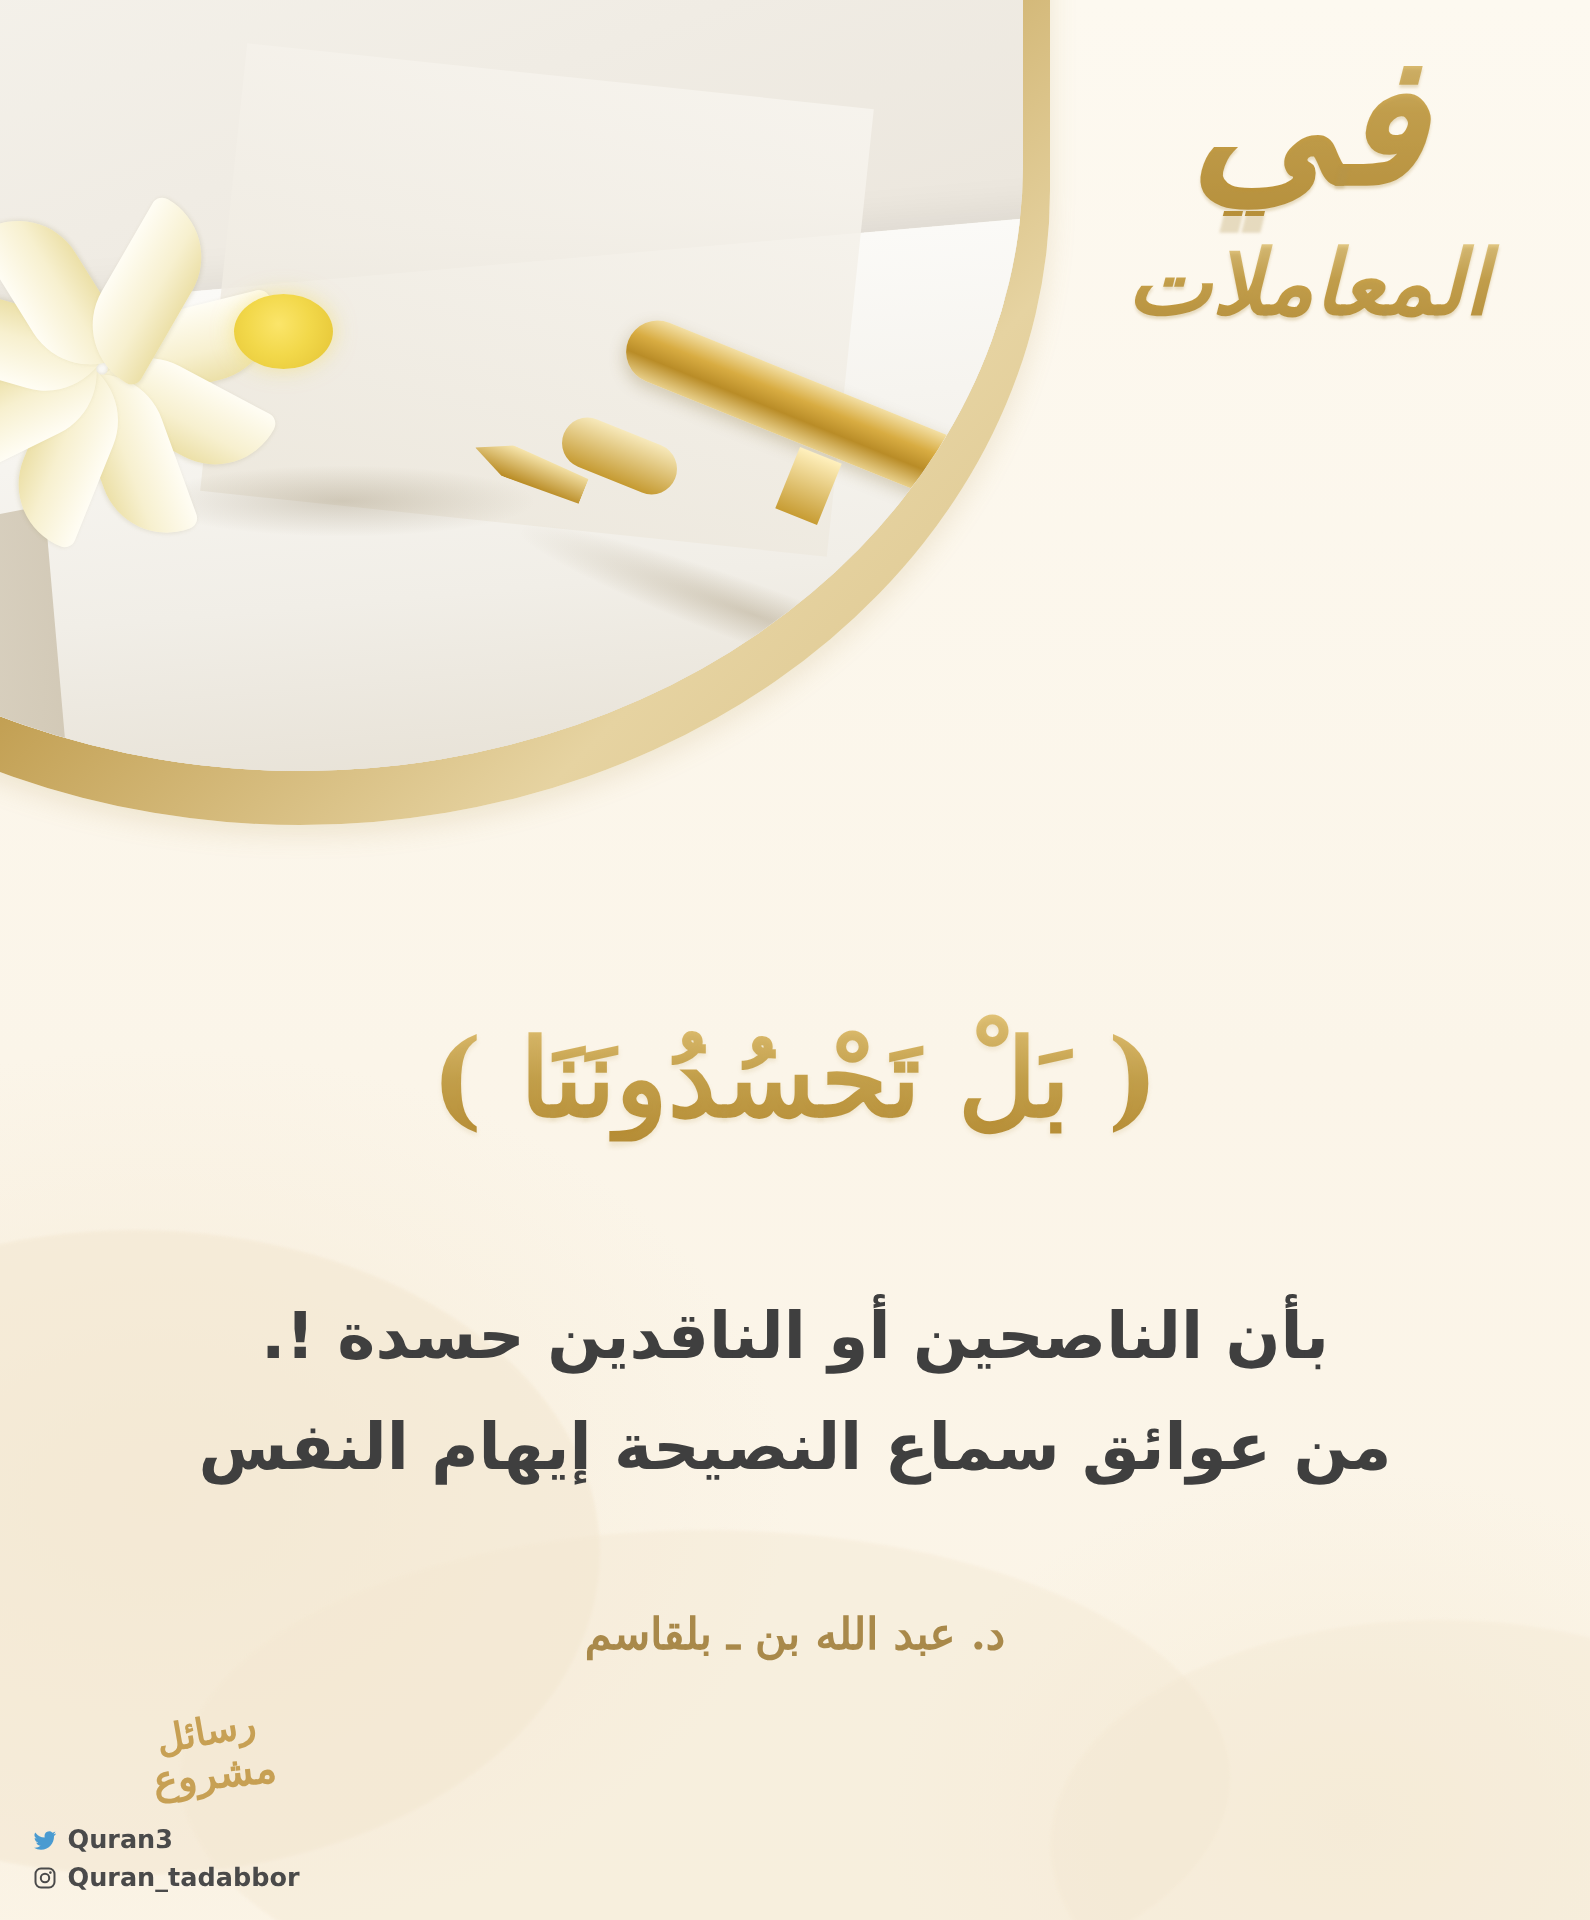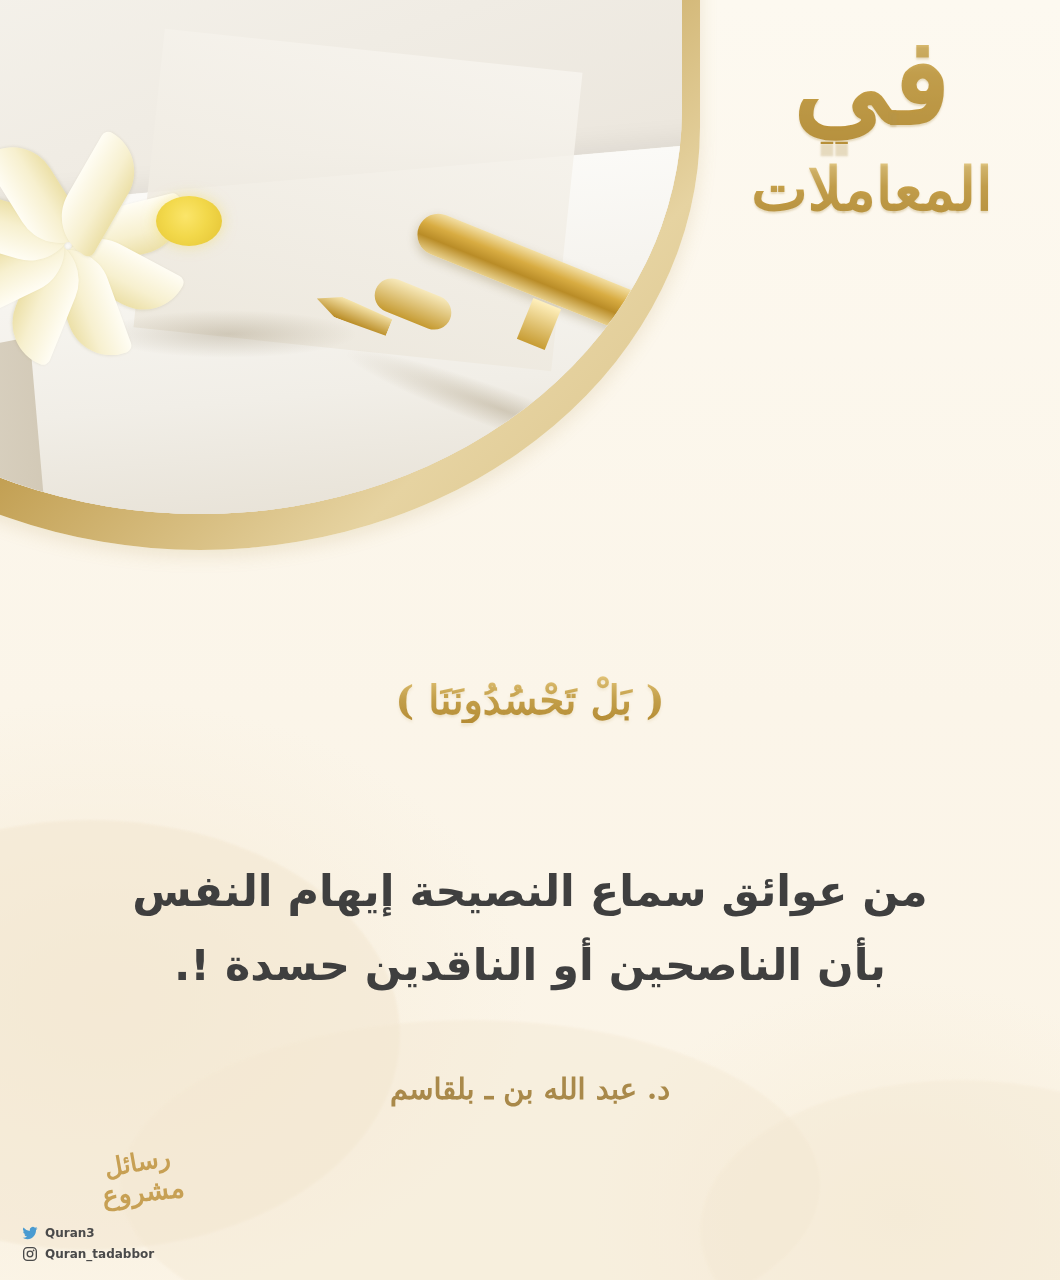--- a/index.html
+++ b/index.html
@@ -178,20 +178,21 @@
   
   #heading {
     position: absolute;
     right: 28px;
     top: 18px;
     width: 320px;
     text-align: center;
     line-height: 1.05;
     color: #c9a34e;
     text-shadow: 0 2px 2px rgba(180,150,80,.30);
+    font-style: italic;
   }
   #heading .line1 {
     font-family: "DejaVu Serif", serif;
     font-size: 120px;
     font-weight: 700;
     display: block;
     letter-spacing: -2px;
     background: linear-gradient(180deg,#e7cf8f 0%, #c7a14a 45%, #b88f36 100%);
     -webkit-background-clip: text;
     background-clip: text;
@@ -209,21 +210,21 @@
     color: transparent;
   }
 
   
   #verse {
     position: absolute;
     left: 0; right: 0;
     top: 676px;
     text-align: center;
     font-family: "DejaVu Serif", serif;
-    font-size: 40px;
+    font-size: 72px;
     font-weight: 700;
     letter-spacing: 2px;
     background: linear-gradient(180deg,#e3c478 0%, #c49f48 50%, #b4892f 100%);
     -webkit-background-clip: text;
     background-clip: text;
     color: transparent;
     text-shadow: 0 2px 3px rgba(190,160,90,.18);
   }
 
   
@@ -287,21 +288,21 @@
   }
   .handle-row {
     display: flex;
     align-items: center;
     gap: 7px;
     margin-top: 5px;
     direction: ltr;
   }
   .handle-row .hname {
     font-family: "DejaVu Sans", sans-serif;
-    font-size: 12px;
+    font-size: 17px;
     color: #4a4a4a;
     font-weight: 600;
   }
   .sicon { width: 16px; height: 16px; display: block; flex: 0 0 16px; }
 </style>
 </head>
 <body>
 
 <div id="card">
 
@@ -340,22 +341,22 @@
   </div>
 
   <div id="heading">
     <span class="line1">في</span>
     <span class="line2">المعاملات</span>
   </div>
 
   <div id="verse">( بَلْ تَحْسُدُونَنَا )</div>
 
   <div id="body-text">
+    <div>بأن الناصحين أو الناقدين حسدة !.</div>
     <div>من عوائق سماع النصيحة إيهام النفس</div>
-    <div>بأن الناصحين أو الناقدين حسدة !.</div>
   </div>
 
   <div id="author">د. عبد الله بن ـ بلقاسم</div>
 
   <div id="brand">
     <div id="brand-logo">
       <span class="lg1">رسائل</span>
       <span class="lg2">مشروع</span>
     </div>
 

